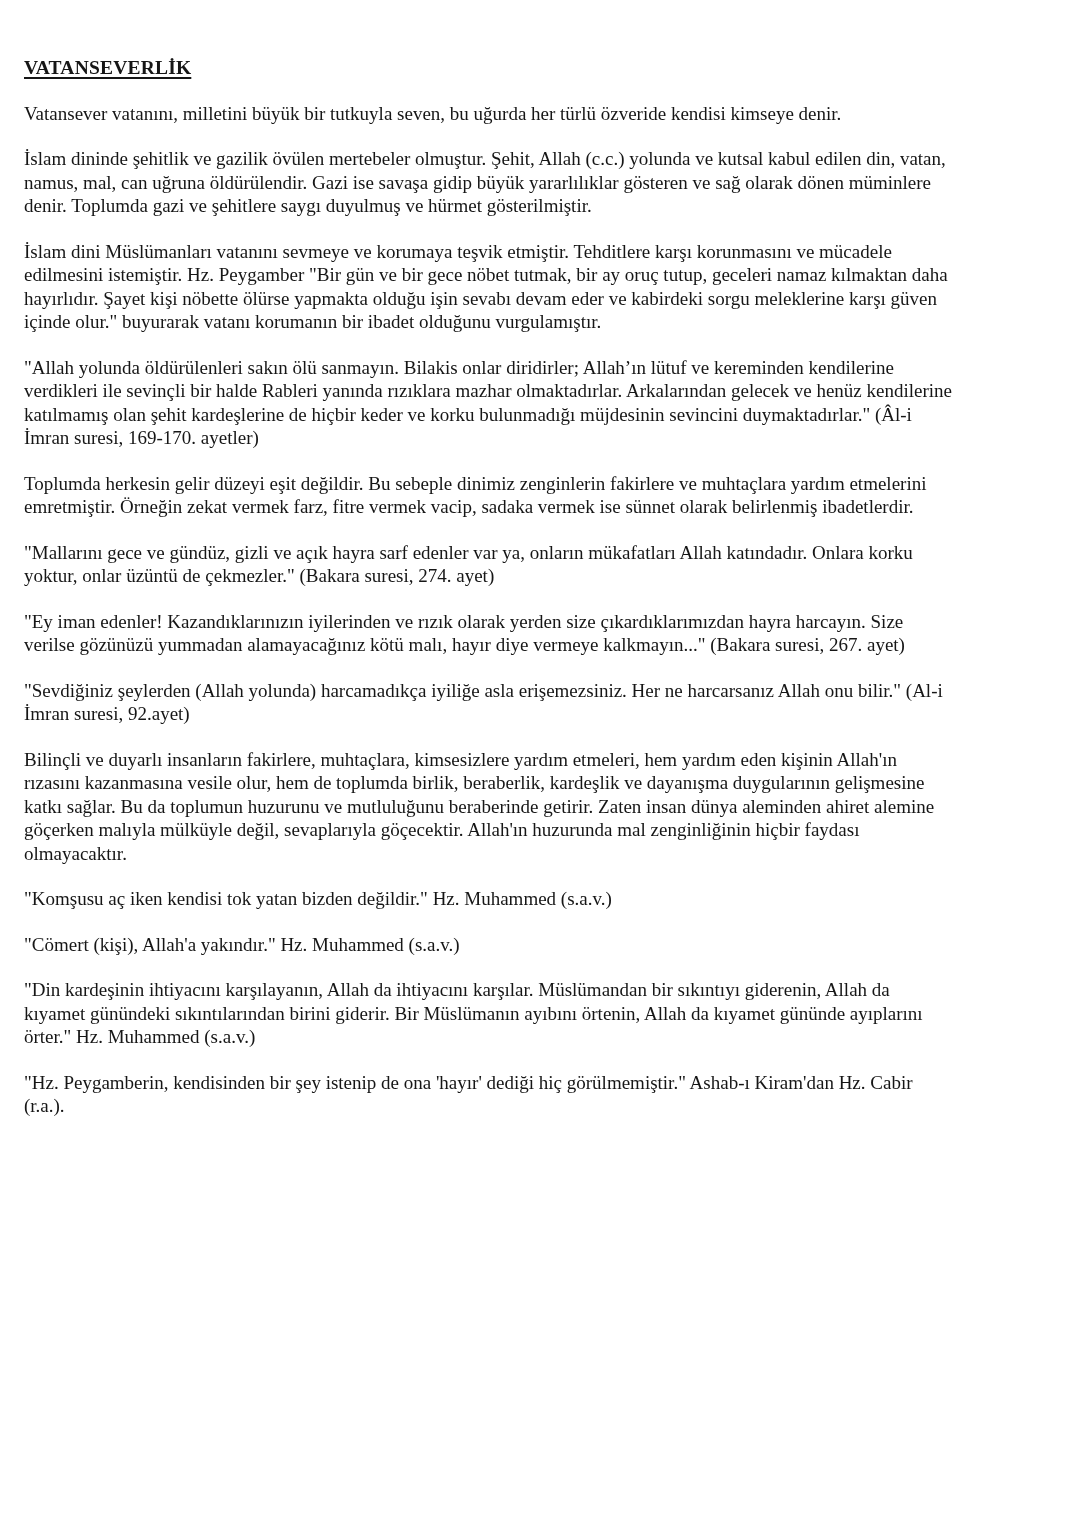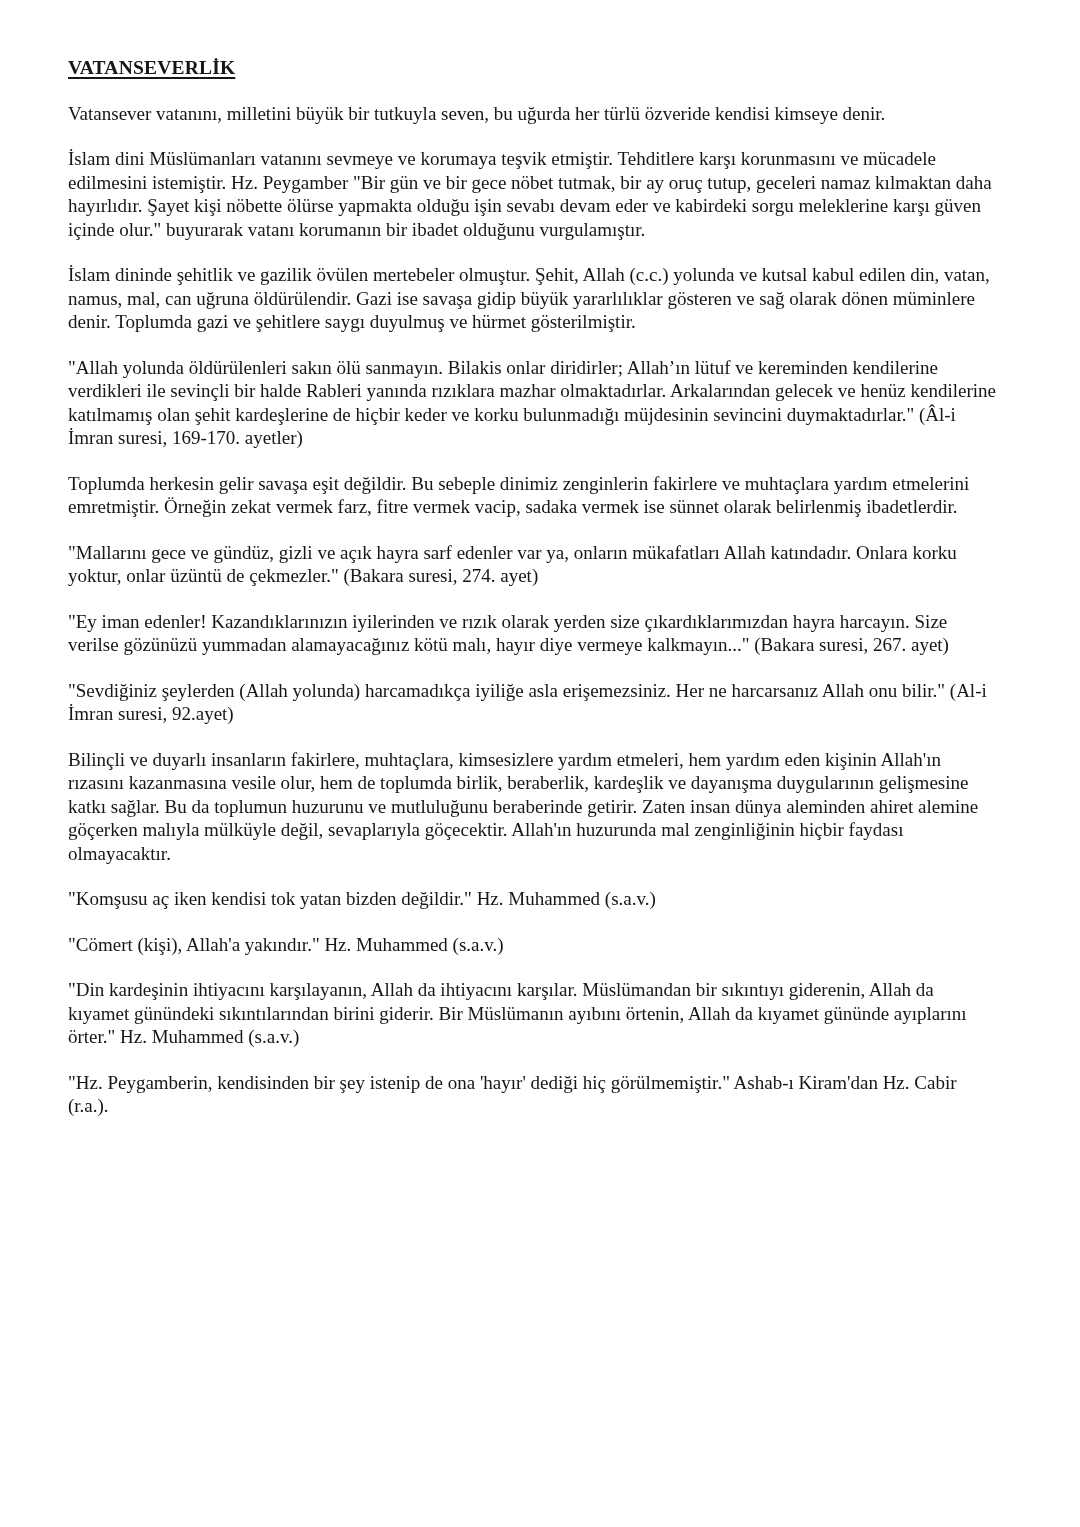--- a/index.html
+++ b/index.html
@@ -8,21 +8,21 @@
     background: #ffffff;
   }
   body {
     width: 1080px;
     height: 1527px;
     overflow: hidden;
     font-family: "Liberation Serif", serif;
     color: #161616;
   }
   .doc {
-    padding: 56px 40px 0 68px;
+    padding: 56px 40px 0 24px;
   }
   .block {
     white-space: pre;          
     font-size: 19px;
     line-height: 23.5px;
     margin: 0 0 22px 0;
   }
   .heading {
     font-size: 19.5px;
     font-weight: bold;
@@ -42,36 +42,36 @@
 </style>
 </head>
 <body>
 
 <div class="doc">
 
   <div class="block heading"><span class="u">VATANSEVERLİK</span></div>
 
   <div class="block">Vatansever vatanını, milletini büyük bir tutkuyla seven, bu uğurda her türlü özveride kendisi kimseye denir.</div>
 
+  <div class="block">İslam dininde şehitlik ve gazilik övülen mertebeler olmuştur. Şehit, Allah (c.c.) yolunda ve kutsal kabul edilen din, vatan,
+namus, mal, can uğruna öldürülendir. Gazi ise savaşa gidip büyük yararlılıklar gösteren ve sağ olarak dönen müminlere
+denir. Toplumda gazi ve şehitlere saygı duyulmuş ve hürmet gösterilmiştir.</div>
+
   <div class="block">İslam dini Müslümanları vatanını sevmeye ve korumaya teşvik etmiştir. Tehditlere karşı korunmasını ve mücadele
 edilmesini istemiştir. Hz. Peygamber "Bir gün ve bir gece nöbet tutmak, bir ay oruç tutup, geceleri namaz kılmaktan daha
 hayırlıdır. Şayet kişi nöbette ölürse yapmakta olduğu işin sevabı devam eder ve kabirdeki sorgu meleklerine karşı güven
 içinde olur." buyurarak vatanı korumanın bir ibadet olduğunu vurgulamıştır.</div>
-
-  <div class="block">İslam dininde şehitlik ve gazilik övülen mertebeler olmuştur. Şehit, Allah (c.c.) yolunda ve kutsal kabul edilen din, vatan,
-namus, mal, can uğruna öldürülendir. Gazi ise savaşa gidip büyük yararlılıklar gösteren ve sağ olarak dönen müminlere
-denir. Toplumda gazi ve şehitlere saygı duyulmuş ve hürmet gösterilmiştir.</div>
 
   <div class="block">"Allah yolunda öldürülenleri sakın ölü sanmayın. Bilakis onlar diridirler; Allah’ın lütuf ve kereminden kendilerine
 verdikleri ile sevinçli bir halde Rableri yanında rızıklara mazhar olmaktadırlar. Arkalarından gelecek ve henüz kendilerine
 katılmamış olan şehit kardeşlerine de hiçbir keder ve korku bulunmadığı müjdesinin sevincini duymaktadırlar." (Âl-i
 İmran suresi, 169-170. ayetler)</div>
 
 
-  <div class="block">Toplumda herkesin gelir savaşa eşit değildir. Bu sebeple dinimiz zenginlerin fakirlere ve muhtaçlara yardım etmelerini
+  <div class="block">Toplumda herkesin gelir düzeyi eşit değildir. Bu sebeple dinimiz zenginlerin fakirlere ve muhtaçlara yardım etmelerini
 emretmiştir. Örneğin zekat vermek farz, fitre vermek vacip, sadaka vermek ise sünnet olarak belirlenmiş ibadetlerdir.</div>
 
   <div class="block">"Mallarını gece ve gündüz, gizli ve açık hayra sarf edenler var ya, onların mükafatları Allah katındadır. Onlara korku
 yoktur, onlar üzüntü de çekmezler." (Bakara suresi, 274. ayet)</div>
 
   <div class="block">"Ey iman edenler! Kazandıklarınızın iyilerinden ve rızık olarak yerden size çıkardıklarımızdan hayra harcayın. Size
 verilse gözünüzü yummadan alamayacağınız kötü malı, hayır diye vermeye kalkmayın..." (Bakara suresi, 267. ayet)</div>
 
   <div class="block">"Sevdiğiniz şeylerden (Allah yolunda) harcamadıkça iyiliğe asla erişemezsiniz. Her ne harcarsanız Allah onu bilir." (Al-i
 İmran suresi, 92.ayet)</div>

